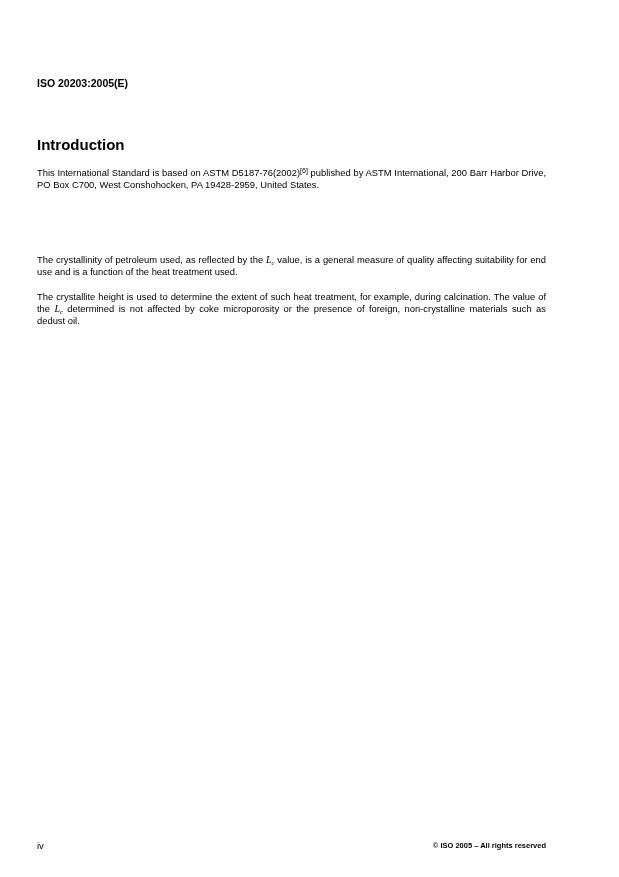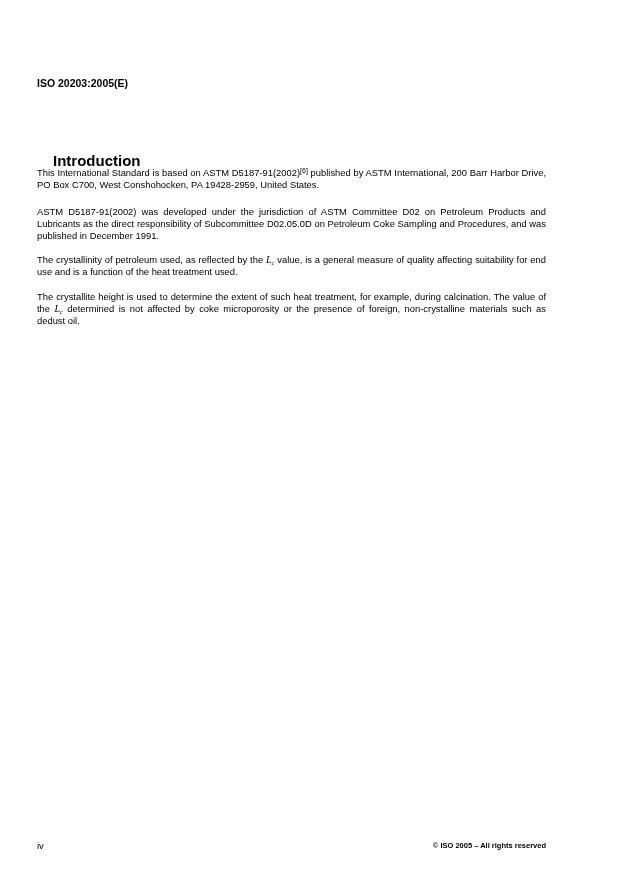--- a/index.html
+++ b/index.html
@@ -29,21 +29,21 @@
       font-weight: bold;
       letter-spacing: 0px;
       margin-top: 41px;
     }
     .section-title {
       position: absolute;
       left: 37px;
       top: 136px;
       font-size: 15px;
       font-weight: bold;
-      margin: 16px;
+      margin: 0;
     }
     .body-text {
       position: absolute;
       left: 37px;
       width: 509px;
       font-size: 9.4px;
       line-height: 11.8px;
       text-align: justify;
       margin: 0;
     }
@@ -85,23 +85,22 @@
   </style>
 </head>
 <body>
 
 <div class="page">
 
   <div class="doc-header">ISO 20203:2005(E)</div>
 
   <h1 class="section-title">Introduction</h1>
 
-  <p id="p1" class="body-text last-line-left"><span>This International Standard is based on ASTM D5187-91(2002)</span><sup class="ref">[6]</sup><span> published by ASTM International, 200 Barr Harbor Drive, PO Box C700, West Conshohocken, PA 19428-2959, United States.</span></p>
+  <p id="p1" class="body-text last-line-left"><span>This International Standard is based on ASTM D5187-76(2002)</span><sup class="ref">[6]</sup><span> published by ASTM International, 200 Barr Harbor Drive, PO Box C700, West Conshohocken, PA 19428-2959, United States.</span></p>
 
-  <p id="p2" class="body-text last-line-left">ASTM D5187-91(2002) was developed under the jurisdiction of ASTM Committee D02 on Petroleum Products and Lubricants as the direct responsibility of Subcommittee D02.05.0D on Petroleum Coke Sampling and Procedures, and was published in December 1991.</p>
 
   <p id="p3" class="body-text last-line-left"><span>The crystallinity of petroleum used, as reflected by the </span><span class="lc"><span>L</span><sub>c</sub></span><span> value, is a general measure of quality affecting suitability for end use and is a function of the heat treatment used.</span></p>
 
   <p id="p4" class="body-text last-line-left"><span>The crystallite height is used to determine the extent of such heat treatment, for example, during calcination. The value of the </span><span class="lc"><span>L</span><sub>c</sub></span><span> determined is not affected by coke microporosity or the presence of foreign, non-crystalline materials such as dedust oil.</span></p>
 
   <div class="footer-page">iv</div>
 
   <div class="footer-copy">© ISO 2005 – All rights reserved</div>
 
 </div>

